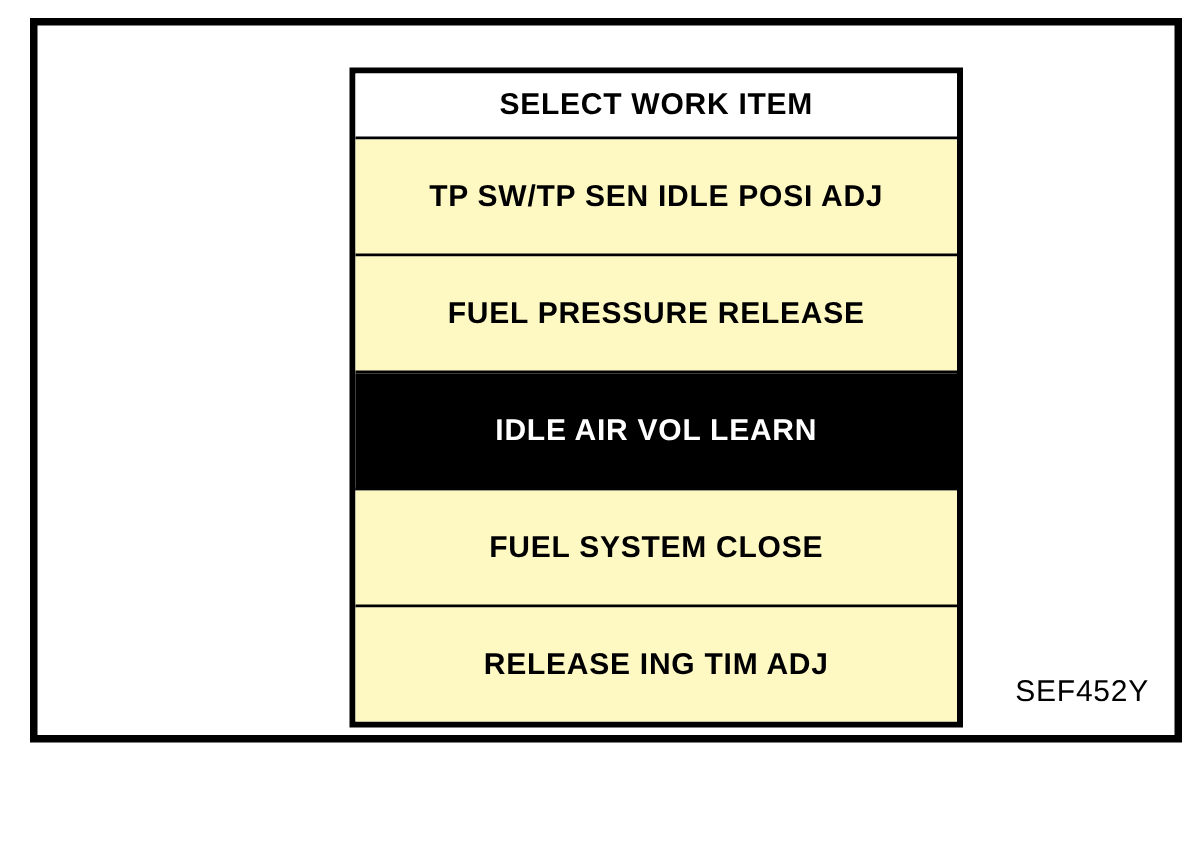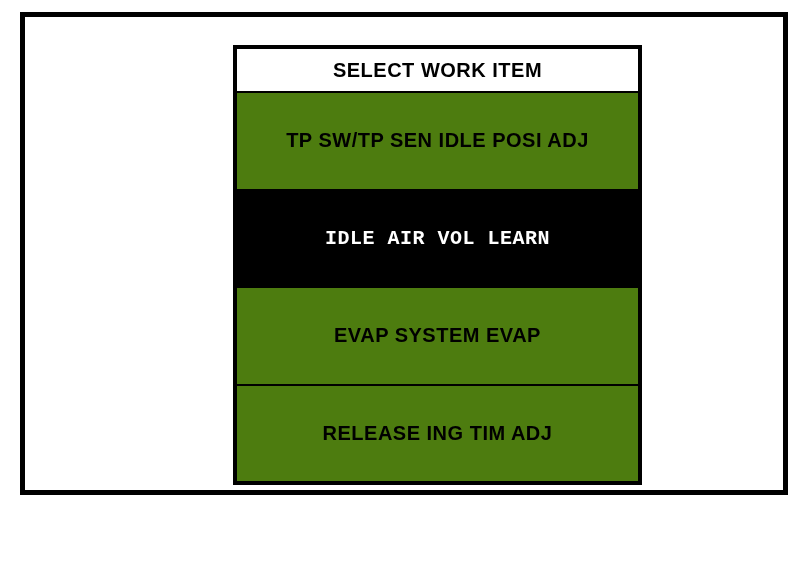--- a/index.html
+++ b/index.html
@@ -52,28 +52,27 @@
   .menu-item {
     flex: 1 1 auto;
     display: flex;
     align-items: center;
     justify-content: center;
     border-bottom: 2px solid #000000;
     font-weight: 700;
     font-size: 20px;
     letter-spacing: 0.5px;
     color: #000000;
-    background: #4d7c0f;
+    background: #fef9c3;
     cursor: pointer;
   }
   .menu-item:last-child { border-bottom: none; }
   .menu-item.selected {
     background: #000000;
     color: #ffffff;
-    font-family: Liberation Mono, monospace;
   }
   .figure-code {
     position: absolute;
     right: 17px;
     bottom: 17px;
     font-size: 20px;
     font-weight: 400;
     color: #000000;
     letter-spacing: 0.5px;
   }
@@ -81,19 +80,21 @@
 </head>
 <body>
 
 <div class="page">
   <div class="outer-frame">
 
     <div class="menu-box">
       <div class="menu-header">SELECT WORK ITEM</div>
 
     <div class="menu-item">TP SW/TP SEN IDLE POSI ADJ</div>
+        <div class="menu-item">FUEL PRESSURE RELEASE</div>
         <div class="menu-item selected">IDLE AIR VOL LEARN</div>
-        <div class="menu-item">EVAP SYSTEM EVAP</div>
+        <div class="menu-item">FUEL SYSTEM CLOSE</div>
         <div class="menu-item">RELEASE ING TIM ADJ</div>
       </div>
 
+    <div class="figure-code">SEF452Y</div>
   </div>
 </div>
 
 </body></html>

